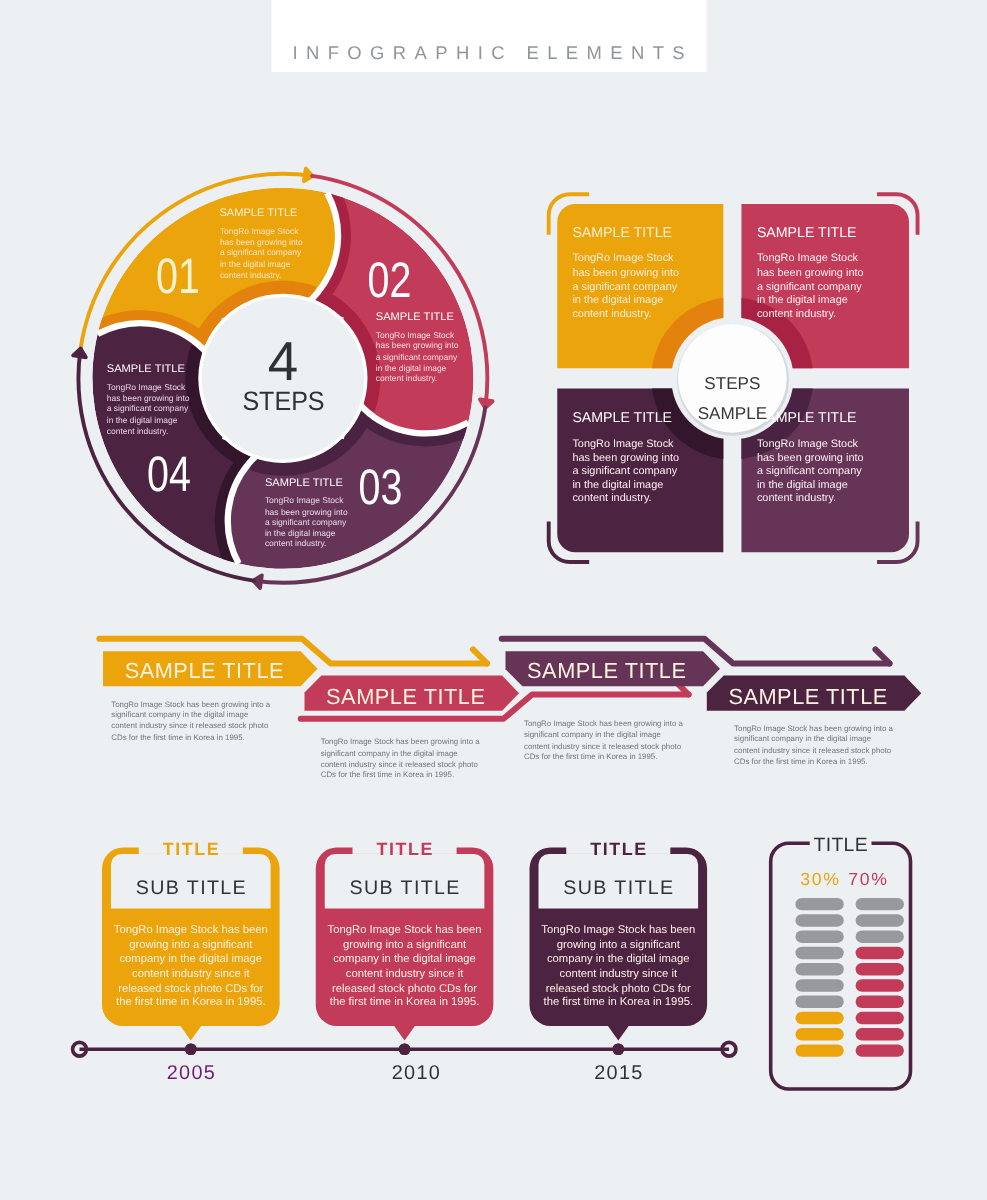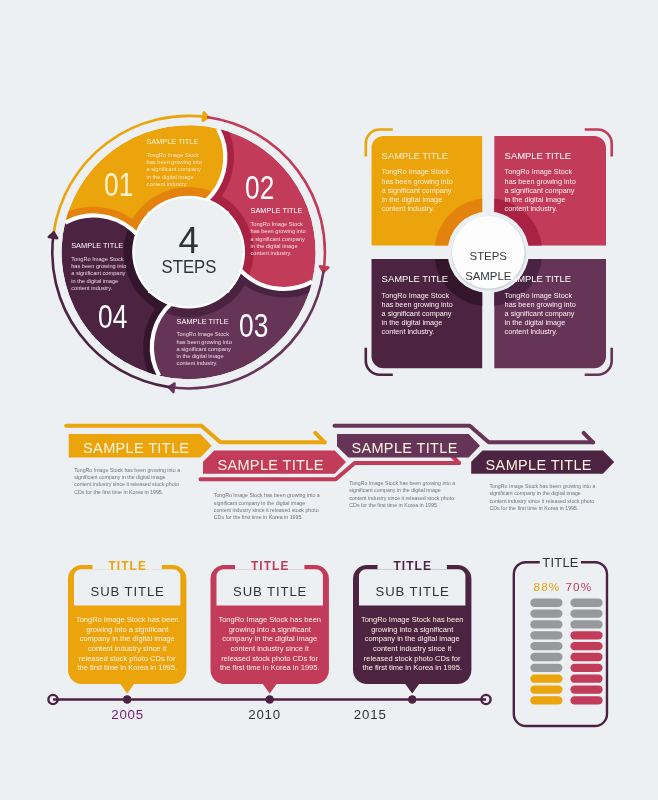--- a/index.html
+++ b/index.html
@@ -12,20 +12,23 @@
   font-size:12.3px;line-height:14px;letter-spacing:5.6px;color:#8f959b;text-indent:5.53px;font-weight:400;}
 svg.layer{position:absolute;left:0;top:0;overflow:visible;}
 .tx{position:absolute;white-space:pre;}
 .lib{font-family:"Liberation Sans",sans-serif;}
 
 </style>
 </head>
 <body>
 
 <div class="stage" id="stage">
+  <div id="hdr">
+    <div id="hdrtxt">INFOGRAPHIC ELEMENTS</div>
+  </div>
   <svg class="layer" id="gfx" width="658" height="800" viewBox="0 0 658 800">
       <g>
         <path d="M 53.69 232.76 A 136.30 136.30 0 0 1 208.28 117.33 " fill="none" stroke="#eba40b" stroke-width="2.6" stroke-linecap="round"></path>
         <path d="M 202.66 120.80 L 208.28 117.33 L 203.89 112.40 Z" fill="#eba40b" stroke="#eba40b" stroke-width="2.6" stroke-linejoin="round"></path>
         <path d="M 208.04 117.29 A 136.30 136.30 0 0 1 323.47 271.88 " fill="none" stroke="#c23b59" stroke-width="2.6" stroke-linecap="round"></path>
         <path d="M 320.00 266.26 L 323.47 271.88 L 328.40 267.49 Z" fill="#c23b59" stroke="#c23b59" stroke-width="2.6" stroke-linejoin="round"></path>
         <path d="M 323.51 271.64 A 136.30 136.30 0 0 1 168.92 387.07 " fill="none" stroke="#653457" stroke-width="2.6" stroke-linecap="round"></path>
         <path d="M 174.54 383.60 L 168.92 387.07 L 173.31 392.00 Z" fill="#653457" stroke="#653457" stroke-width="2.6" stroke-linejoin="round"></path>
         <path d="M 169.16 387.11 A 136.30 136.30 0 0 1 53.73 232.52 " fill="none" stroke="#4c2341" stroke-width="2.6" stroke-linecap="round"></path>
         <path d="M 57.20 238.14 L 53.73 232.52 L 48.80 236.91 Z" fill="#4c2341" stroke="#4c2341" stroke-width="2.6" stroke-linejoin="round"></path>
@@ -246,27 +249,27 @@
 the first time in Korea in 1995.</div>
       <div class="tx lib" style="left:68px;top:707.8px;width:118.4px;text-align:center;font-size:13.25px;line-height:14px;letter-spacing:.83px;text-indent:.83px;color:#701a75;">2005</div>
       <div class="tx lib" style="left:210.5px;top:560.2px;width:118.4px;text-align:center;font-size:11.9px;line-height:13px;font-weight:bold;letter-spacing:1.06px;text-indent:1.06px;color:#c23b59;">TITLE</div>
       <div class="tx lib" style="left:210.5px;top:584.6px;width:118.4px;text-align:center;font-size:13.1px;line-height:14px;letter-spacing:.91px;text-indent:.91px;color:#2f3337;">SUB TITLE</div>
       <div class="tx lib" style="left:210.5px;top:615.0px;width:118.4px;text-align:center;font-size:7.5px;line-height:9.64px;color:#fdf1e4;">TongRo Image Stock has been
 growing into a significant
 company in the digital image
 content industry since it
 released stock photo CDs for
 the first time in Korea in 1995.</div>
-      <div class="tx lib" style="left:205px;top:707.8px;width:118.4px;text-align:center;font-size:13.25px;line-height:14px;letter-spacing:.83px;text-indent:.83px;color:#2f3337;">2010</div>
+      <div class="tx lib" style="left:218px;top:707.8px;width:118.4px;text-align:center;font-size:13.25px;line-height:14px;letter-spacing:.83px;text-indent:.83px;color:#2f3337;">2010</div>
       <div class="tx lib" style="left:353px;top:560.2px;width:118.4px;text-align:center;font-size:11.9px;line-height:13px;font-weight:bold;letter-spacing:1.06px;text-indent:1.06px;color:#4c2341;">TITLE</div>
       <div class="tx lib" style="left:353px;top:584.6px;width:118.4px;text-align:center;font-size:13.1px;line-height:14px;letter-spacing:.91px;text-indent:.91px;color:#2f3337;">SUB TITLE</div>
       <div class="tx lib" style="left:353px;top:615.0px;width:118.4px;text-align:center;font-size:7.5px;line-height:9.64px;color:#fdf1e4;">TongRo Image Stock has been
 growing into a significant
 company in the digital image
 content industry since it
 released stock photo CDs for
 the first time in Korea in 1995.</div>
-      <div class="tx lib" style="left:353px;top:707.8px;width:118.4px;font-size:13.25px;line-height:14px;letter-spacing:.83px;text-indent:.83px;color:#2f3337;">2015</div>
+      <div class="tx lib" style="left:353px;top:707.8px;width:118.4px;text-align:center;font-size:13.25px;line-height:14px;letter-spacing:.83px;text-indent:.83px;color:#2f3337;">2015</div>
       <div class="tx lib" style="left:513.8px;top:556.2px;width:93.2px;text-align:center;font-size:12.9px;line-height:14px;letter-spacing:.24px;text-indent:.24px;color:#2f3337;">TITLE</div>
-      <div class="tx lib" style="left:524.3px;top:579.8px;width:44.2px;text-align:center;font-size:11.75px;line-height:13px;letter-spacing:1.1px;text-indent:1.1px;color:#eba40b;">88%</div>
+      <div class="tx lib" style="left:524.3px;top:579.8px;width:44.2px;text-align:center;font-size:11.75px;line-height:13px;letter-spacing:1.1px;text-indent:1.1px;color:#eba40b;">30%</div>
       <div class="tx lib" style="left:564.4px;top:579.8px;width:44.2px;font-size:11.75px;line-height:13px;letter-spacing:1.1px;text-indent:1.1px;color:#c23b59;">70%</div>
     </div>
 </div>
 
 </body></html>

